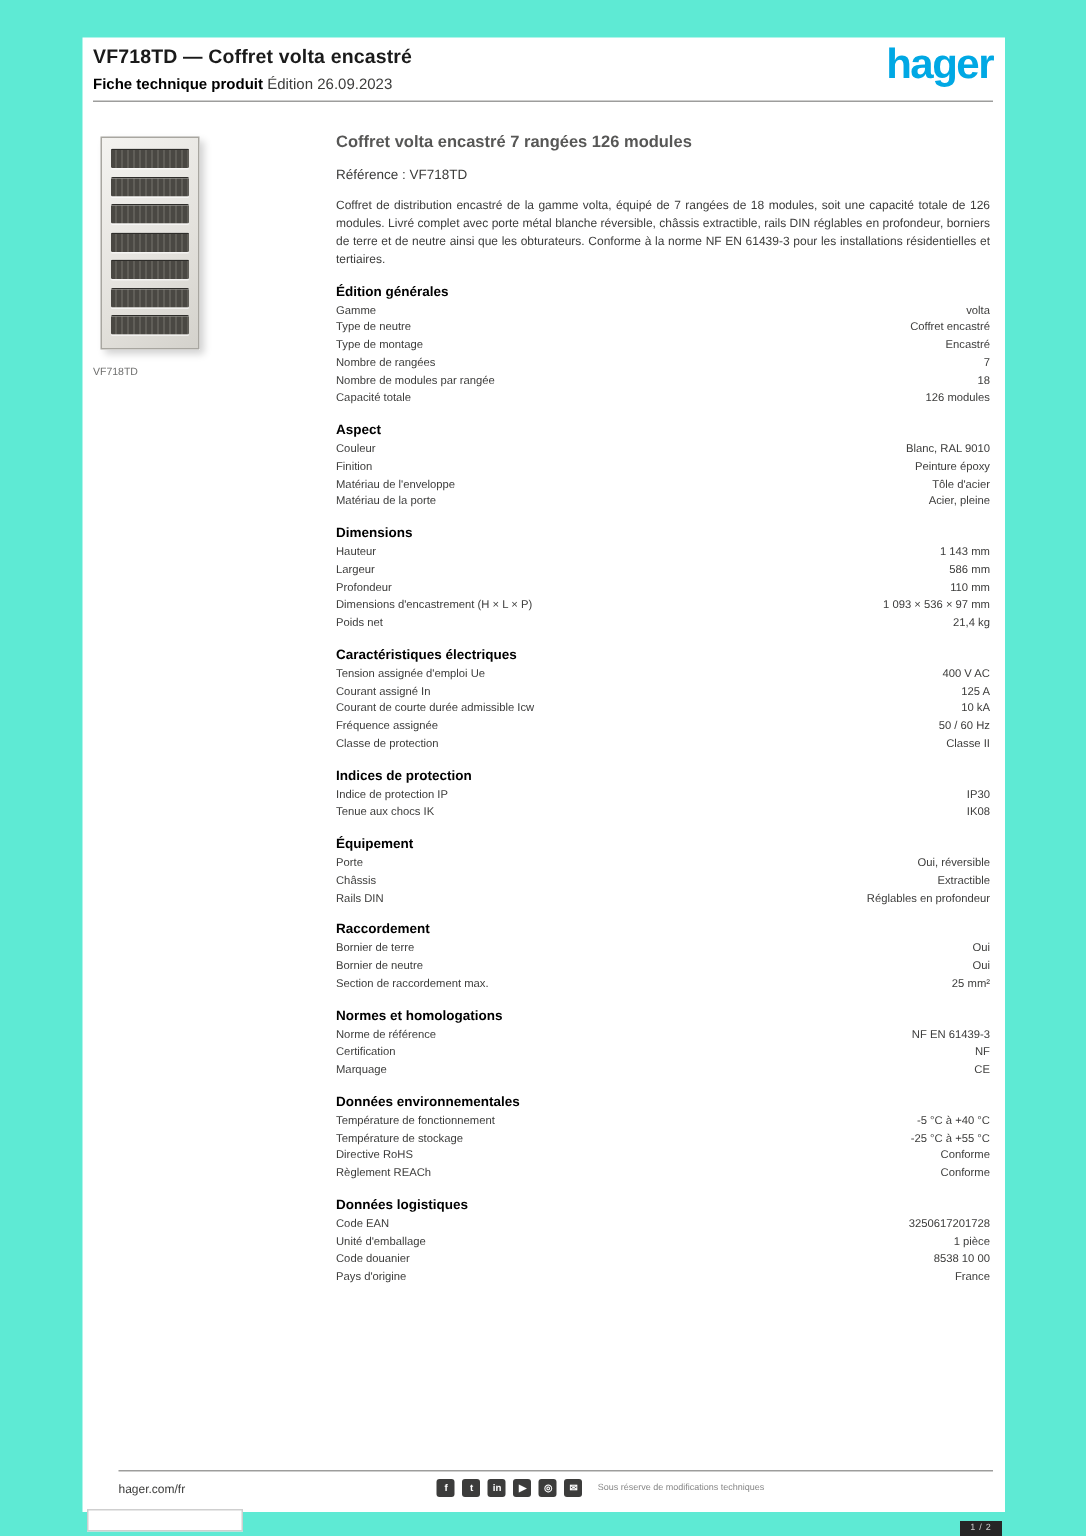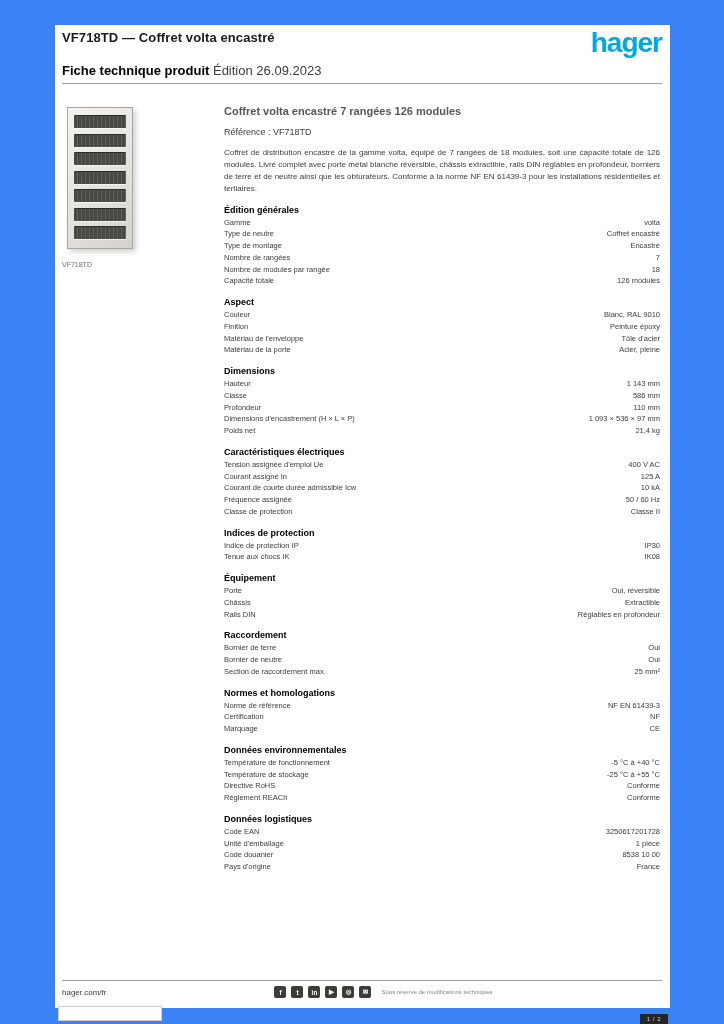--- a/index.html
+++ b/index.html
@@ -1,26 +1,26 @@
 <!DOCTYPE html>
 <html><head>
 <meta charset="utf-8">
 <style>
   * { box-sizing: border-box; margin: 0; padding: 0; }
   html,body { width:724px; height:1024px; }
   body { font-family: "Liberation Sans", sans-serif; background:#000; }
 
-  .canvas { position:relative; width:724px; height:1024px; background:#3b82f6; overflow:hidden; }
+  .canvas { position:relative; width:724px; height:1024px; background:#5eead4; overflow:hidden; }
 
   .page { position:absolute; left:55px; top:25px; width:615px; height:983px; background:#fff; }
 
   
   .hdr { display:flex; justify-content:space-between; align-items:flex-start; padding:5px 8px 0 7px; }
   .hdr-title { font-size:13px; font-weight:bold; color:#1a1a1a; letter-spacing:.1px; }
-  .hdr-sub { margin-top:18px; font-size:13px; color:#3c3c3b; }
+  .hdr-sub { margin-top:6px; font-size:10px; color:#3c3c3b; }
   .hdr-sub .strong { font-weight:bold; color:#000; }
   .logo { font-size:28px; font-weight:800; color:#00a8e4; letter-spacing:-1px; line-height:1; margin-top:-1px; }
   .rule { margin:5px 8px 0 7px; border-bottom:1px solid #9d9d9c; }
 
   
   .content { display:flex; padding:0 8px 0 7px; margin-top:21px; }
   .left-col { width:150px; flex:0 0 150px; }
   .photo { width:142px; height:148px; background:#fff; position:relative; }
   .enclosure { position:absolute; left:5px; top:2px; width:66px; height:142px;
                background:linear-gradient(135deg,#f4f3f0 0%,#e3e1dc 60%,#d4d2cc 100%);
@@ -36,21 +36,21 @@
   .ref-line { margin-top:9px; font-size:9px; font-weight:normal; color:#3c3c3b; }
   .desc { margin-top:10px; font-size:8px; line-height:1.5; color:#3c3c3b; text-align:justify; }
 
   .spec-section { margin-top:10px; }
   .sec-title { font-size:9px; font-weight:bold; color:#000; padding-bottom:2px; }
   .spec-row { display:flex; justify-content:flex-start; font-size:7.5px; color:#3c3c3b; padding:1px 0; line-height:1.3; }
   .spec-label { flex:1; }
   .spec-value { text-align:right; margin-left:14px; white-space:nowrap; }
 
   
-  .pfooter { position:absolute; left:7px; right:8px; bottom:10px; }
+  .pfooter { position:absolute; left:24px; right:8px; bottom:10px; }
   .f-rule { border-top:1px solid #9d9d9c; margin-bottom:5px; }
   .f-row { display:flex; align-items:center; }
   .f-link { font-size:8px; color:#3c3c3b; text-decoration:none; }
   .f-icons { display:flex; gap:5px; margin-left:168px; }
   .f-icon { width:12px; height:12px; background:#3c3c3b; color:#fff; font-size:6.5px;
             display:flex; align-items:center; justify-content:center; border-radius:2px;
             font-weight:bold; cursor:pointer; }
   .f-note { margin-left:10px; font-size:6px; color:#878787; }
 
   
@@ -146,21 +146,21 @@
                 <span class="spec-value">Acier, pleine</span>
               </div>
             </section>
             <section class="spec-section">
               <div class="sec-title">Dimensions</div>
               <div class="spec-row">
                 <span class="spec-label">Hauteur</span>
                 <span class="spec-value">1 143 mm</span>
               </div>
               <div class="spec-row">
-                <span class="spec-label">Classe</span>
+                <span class="spec-label">Largeur</span>
                 <span class="spec-value">586 mm</span>
               </div>
               <div class="spec-row">
                 <span class="spec-label">Profondeur</span>
                 <span class="spec-value">110 mm</span>
               </div>
               <div class="spec-row">
                 <span class="spec-label">Dimensions d'encastrement (H × L × P)</span>
                 <span class="spec-value">1 093 × 536 × 97 mm</span>
               </div>

